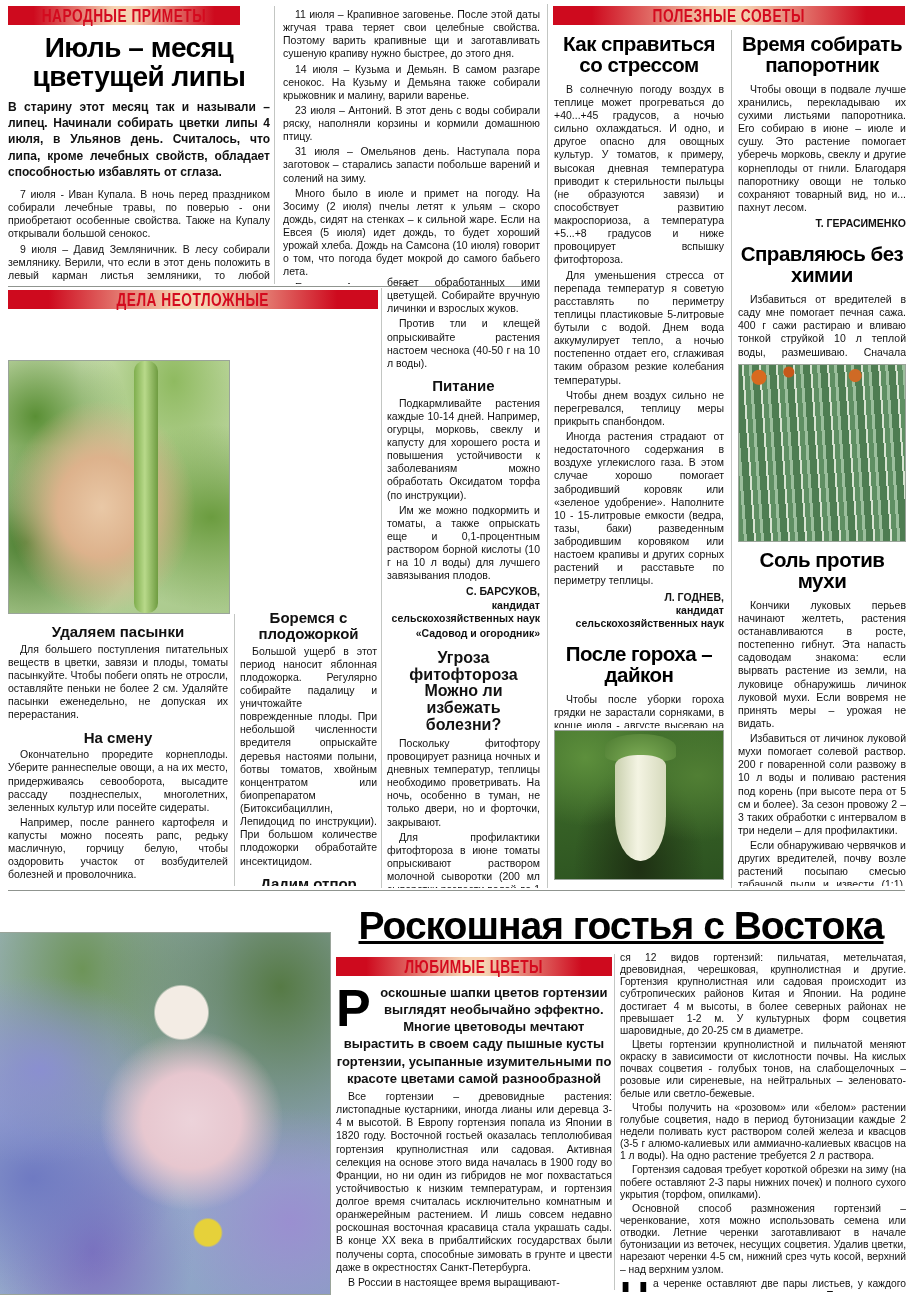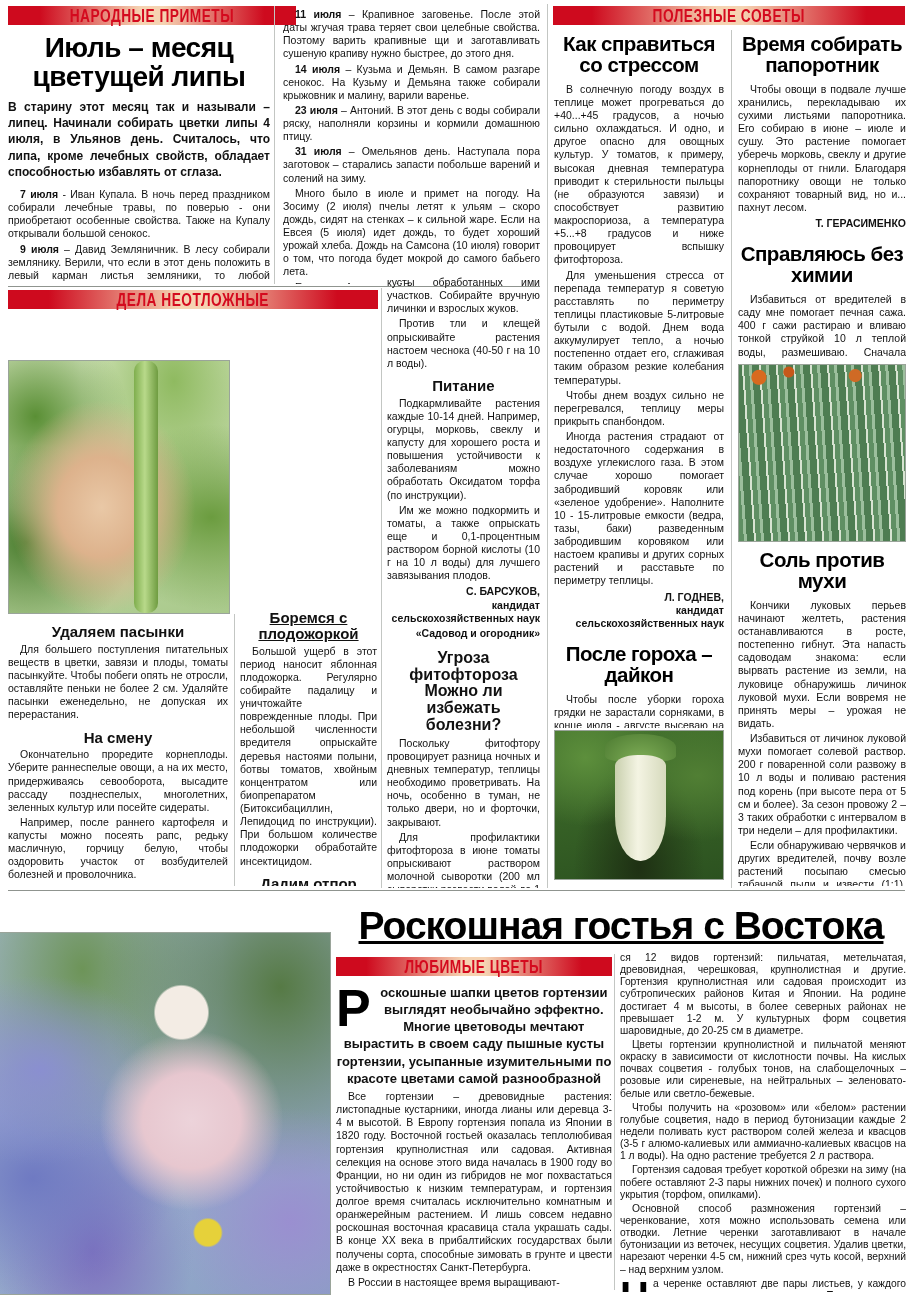--- a/index.html
+++ b/index.html
@@ -1,21 +1,21 @@
 <!DOCTYPE html>
 <html><head>
 <meta charset="utf-8">
 <style>
   html,body{margin:0;padding:0;background:#ffffff;}
   #page{position:relative;width:910px;height:1295px;background:#fff;overflow:hidden;
         font-family:"Liberation Sans",sans-serif;color:#111;}
   .abs{position:absolute;}
   .body{font-size:10.5px;line-height:1.25;text-align:justify;}
   .body p{margin:0 0 2px;text-indent:12px;}
-  .b{font-weight:bold;}
+  .b{font-weight:normal;}
   .banner{display:flex;align-items:center;justify-content:center;height:19px;
     background:linear-gradient(90deg,#ce0a1e 0%,#ce0a1e 11%,#f5d3b2 46%,#f5d3b2 54%,#ce0a1e 89%,#ce0a1e 100%);}
   .banner span{display:inline-block;color:#d40a1e;font-size:14px;font-weight:bold;
     letter-spacing:.5px;transform:scale(.98,1.28);}
   .h1c{font-weight:bold;text-align:center;letter-spacing:-.5px;line-height:1.02;color:#000;}
   .t29{font-size:28px;margin:6px 0 8px;}
   .t34{font-size:33px;letter-spacing:-1px;}
   .t40{font-size:39px;letter-spacing:-1px;text-decoration:underline;}
   .t21{font-size:20.5px;margin:2px 0 7px;}
   .mt14{margin-top:14px;}
@@ -69,21 +69,21 @@
   .dropcap{float:left;font-weight:bold;font-size:52px;line-height:42px;padding:3px 5px 0 0;color:#000;}
   .dropcap2{float:left;font-weight:bold;font-size:40px;line-height:33px;padding:2px 4px 0 0;color:#000;}
   .leadfl{font-weight:bold;font-size:13px;line-height:1.32;text-align:center;}
   .flow{overflow:hidden;}
 </style>
 </head>
 <body>
 
 <div id="page">
 
-  <div class="abs banner" style="left:8px;top:6px;width:288px;">
+  <div class="abs banner" style="left:8px;top:6px;width:232px;">
     <span>НАРОДНЫЕ ПРИМЕТЫ</span>
   </div>
   <div class="abs body flow" style="left:8px;top:28px;width:262px;height:256px;">
     <div class="h1c t29">Июль – месяц цветущей липы</div>
     <p class="leadbold" style="text-indent:0;">В старину этот месяц так и называли – липец. Начинали собирать цветки липы 4 июля, в Ульянов день. Считалось, что липа, кроме лечебных свойств, обладает способностью избавлять от сглаза.</p>
     <p style="margin-top:8px;"><span class="b">7 июля</span><span> - Иван Купала. В ночь перед праздником собирали лечебные травы, по поверью - они приобретают особенные свойства. Также на Купалу открывали большой сенокос.</span></p>
     <p><span class="b">9 июля</span><span> – Давид Земляничник. В лесу собирали землянику. Верили, что если в этот день положить в левый карман листья земляники, то любой согласится дать деньги в долг.</span></p>
   </div>
 
   <div class="abs vsep" style="left:274px;top:6px;height:278px;"></div>
@@ -151,30 +151,30 @@
     <div class="subh">Удаляем пасынки</div>
     <p>Для большего поступления питательных веществ в цветки, завязи и плоды, томаты пасынкуйте. Чтобы побеги опять не отросли, оставляйте пеньки не более 2 см. Удаляйте пасынки еженедельно, не допуская их перерастания.</p>
     <div class="subh">На смену</div>
     <p>Окончательно проредите корнеплоды. Уберите раннеспелые овощи, а на их место, придерживаясь севооборота, высадите рассаду позднеспелых, многолетних, зеленных культур или посейте сидераты.</p>
     <p>Например, после раннего картофеля и капусты можно посеять рапс, редьку масличную, горчицу белую, чтобы оздоровить участок от возбудителей болезней и проволочника.</p>
   </div>
 
   <div class="abs vsep" style="left:234px;top:614px;height:272px;"></div>
 
   <div class="abs body flow" style="left:240px;top:610px;width:137px;height:276px;">
-    <div class="subh" style="margin-top:0;text-decoration:underline;">Боремся с плодожоркой</div>
+    <div class="subh" style="margin-top:0;">Боремся с плодожоркой</div>
     <p>Большой ущерб в этот период наносит яблонная плодожорка. Регулярно собирайте падалицу и уничтожайте поврежденные плоды. При небольшой численности вредителя опрыскайте деревья настоями полыни, ботвы томатов, хвойным концентратом или биопрепаратом (Битоксибациллин, Лепидоцид по инструкции). При большом количестве плодожорки обработайте инсектицидом.</p>
     <div class="subh">Дадим отпор</div>
 
   </div>
 
   <div class="abs vsep" style="left:381px;top:288px;height:600px;"></div>
 
   <div class="abs body flow" style="left:387px;top:276px;width:153px;height:612px;">
-    <p style="text-indent:0;">кусты обработанных ими участков. Собирайте вручную личинки и взрослых жуков.</p>
+    <p style="text-indent:0;">бегает обработанных ими цветущей. Собирайте вручную личинки и взрослых жуков.</p>
     <p>Против тли и клещей опрыскивайте растения настоем чеснока (40-50 г на 10 л воды).</p>
     <div class="subh">Питание</div>
     <p>Подкармливайте растения каждые 10-14 дней. Например, огурцы, морковь, свеклу и капусту для хорошего роста и повышения устойчивости к заболеваниям можно обработать Оксидатом торфа (по инструкции).</p>
     <p>Им же можно подкормить и томаты, а также опрыскать еще и 0,1-процентным раствором борной кислоты (10 г на 10 л воды) для лучшего завязывания плодов.</p>
     <p class="author"><span>С. БАРСУКОВ,</span><br><span>кандидат сельскохозяйственных наук</span></p>
     <p class="sig">«Садовод и огородник»</p>
     <div class="subh" style="font-size:16px;margin-top:10px;">Угроза фитофтороза Можно ли избежать болезни?</div>
     <p>Поскольку фитофтору провоцирует разница ночных и дневных температур, теплицы необходимо проветривать. На ночь, особенно в туман, не только двери, но и форточки, закрывают.</p>
     <p>Для профилактики фитофтороза в июне томаты опрыскивают раствором молочной сыворотки (200 мл сыворотки развести водой до 1 л, добавить 1-2 капли йода и 1/8 столовой ложки питьевой соды). Через неделю обработать 10-процентным раствором поваренной соли, а затем каждые две недели, чередуя, препаратами Азофос, Ридомил и Браво. Либо можно опрыскивать томаты раз в две недели раствором йода (40 капель на ведро воды).</p>
 

